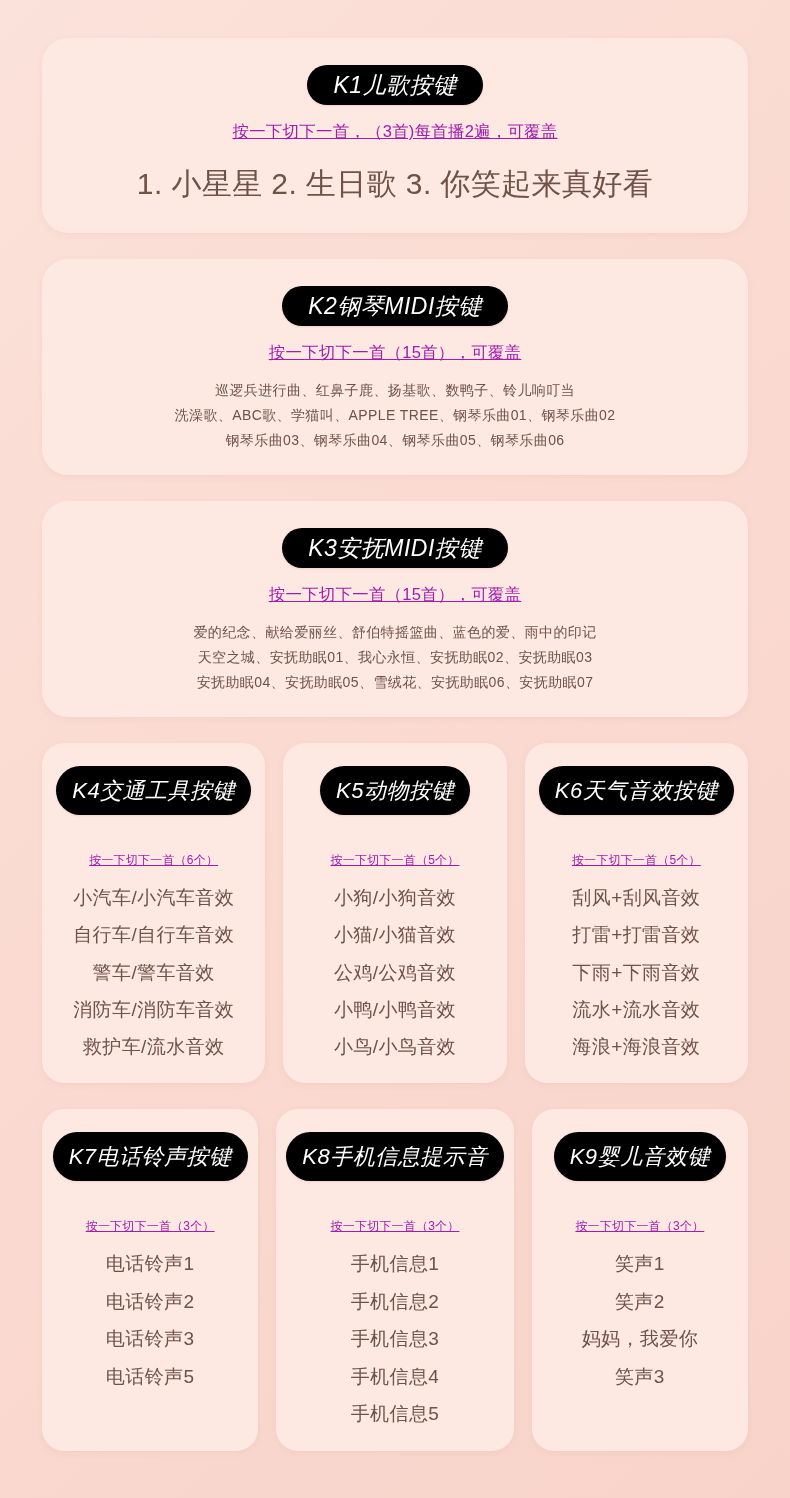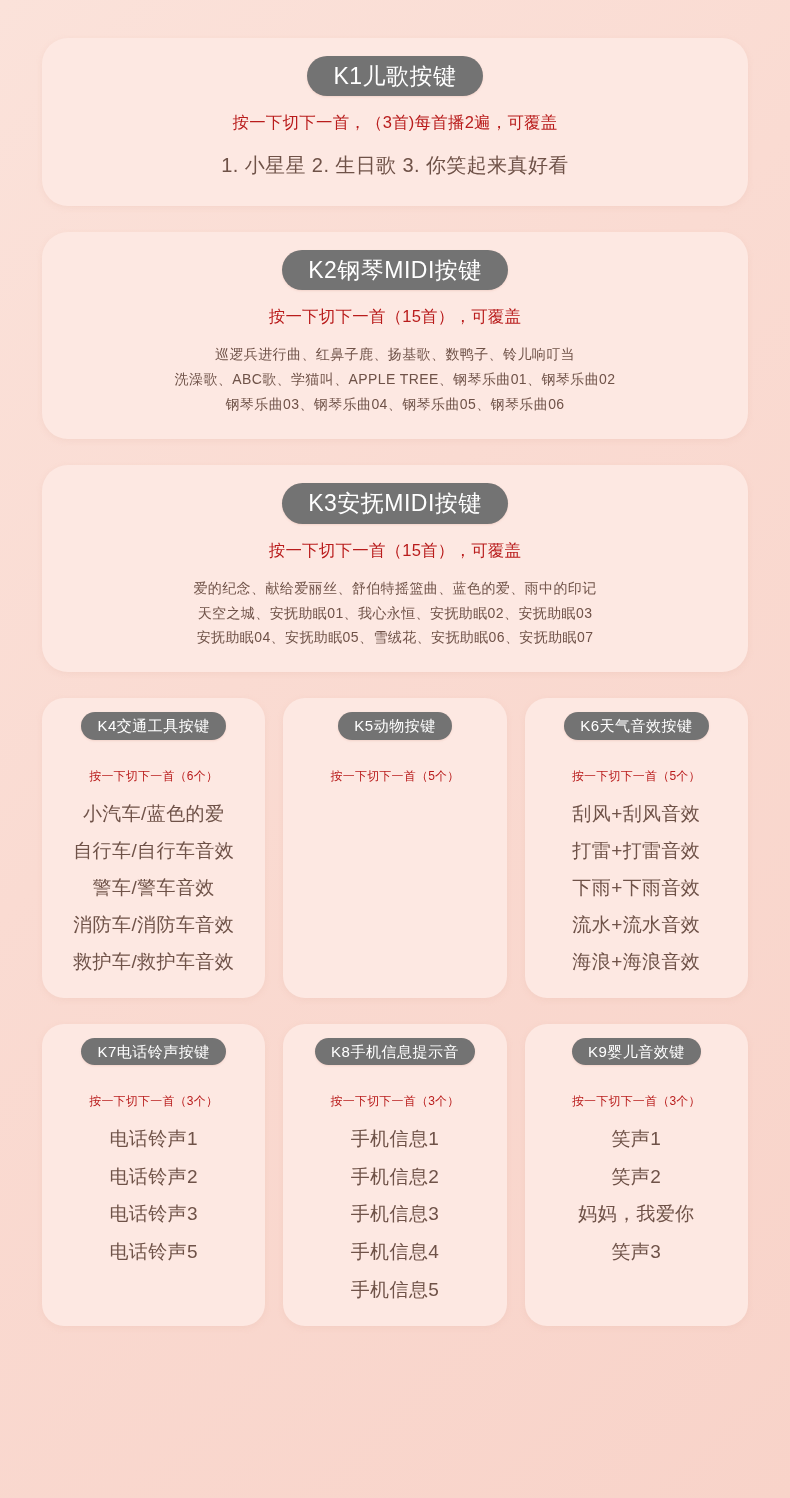--- a/index.html
+++ b/index.html
@@ -27,74 +27,76 @@
   .card {
     background: #fde8e2;
     border-radius: 26px;
     box-shadow: 0 2px 6px rgba(220,170,155,0.18);
     padding: 18px 18px 22px 18px;
     box-sizing: border-box;
   }
 
   .pill {
     display: block;
-    margin: 0 auto;
-    background: #737373;
+    margin: 9px auto;
+    background: #000000;
     color: #ffffff;
     border-radius: 999px;
     font-size: 23px;
     letter-spacing: 0.5px;
     padding: 7px 26px;
     width: fit-content;
     line-height: 1.15;
     box-shadow: 0 1px 2px rgba(215,150,135,0.25);
+    font-style: italic;
   }
 
   .subtitle {
     text-align: center;
     font-size: 16.5px;
-    color: #b91c1c;
+    color: #a21caf;
     margin-top: 16px;
     letter-spacing: 0.2px;
+    text-decoration: underline;
   }
 
   .lines {
     margin-top: 14px;
     text-align: center;
     color: #6f5248;
   }
   .lines .line {
     font-size: 21.5px;
     line-height: 1.78;
     letter-spacing: 0.4px;
   }
 
   
-  .card-k1 .lines .line { font-size: 20px; }
+  .card-k1 .lines .line { font-size: 30px; }
   .card-k2 .lines .line,
   .card-k3 .lines .line { font-size: 14px; }
 
   
   .grid {
     display: grid;
     grid-template-columns: repeat(3, 1fr);
     gap: 18px;
   }
   .card-sm {
     background: #fde8e2;
     border-radius: 22px;
     box-shadow: 0 2px 6px rgba(220,170,155,0.18);
     padding: 14px 10px 18px 10px;
     box-sizing: border-box;
     display: flex;
     flex-direction: column;
   }
   .card-sm .pill {
-    font-size: 15px;
-    padding: 5px 16px;
+    font-size: 22px;
+    padding: 12px 16px;
     white-space: nowrap;
   }
   .card-sm .subtitle {
     font-size: 12px;
     margin-top: 28px;
   }
   .card-sm .lines { margin-top: 10px; }
   .card-sm .lines .line {
     font-size: 19px;
     line-height: 1.95;
@@ -133,31 +135,38 @@
       <div class="line">安抚助眠04、安抚助眠05、雪绒花、安抚助眠06、安抚助眠07</div>
     </div>
   </div>
 
   <div class="grid row-1">
 
     <div class="card-sm">
       <div class="pill">K4交通工具按键</div>
       <div class="subtitle">按一下切下一首（6个）</div>
       <div class="lines">
-        <div class="line">小汽车/蓝色的爱</div>
+        <div class="line">小汽车/小汽车音效</div>
         <div class="line">自行车/自行车音效</div>
         <div class="line">警车/警车音效</div>
         <div class="line">消防车/消防车音效</div>
-        <div class="line">救护车/救护车音效</div>
+        <div class="line">救护车/流水音效</div>
       </div>
     </div>
 
     <div class="card-sm">
       <div class="pill">K5动物按键</div>
       <div class="subtitle">按一下切下一首（5个）</div>
+      <div class="lines">
+        <div class="line">小狗/小狗音效</div>
+        <div class="line">小猫/小猫音效</div>
+        <div class="line">公鸡/公鸡音效</div>
+        <div class="line">小鸭/小鸭音效</div>
+        <div class="line">小鸟/小鸟音效</div>
+      </div>
     </div>
 
     <div class="card-sm">
       <div class="pill">K6天气音效按键</div>
       <div class="subtitle">按一下切下一首（5个）</div>
       <div class="lines">
         <div class="line">刮风+刮风音效</div>
         <div class="line">打雷+打雷音效</div>
         <div class="line">下雨+下雨音效</div>
         <div class="line">流水+流水音效</div>

